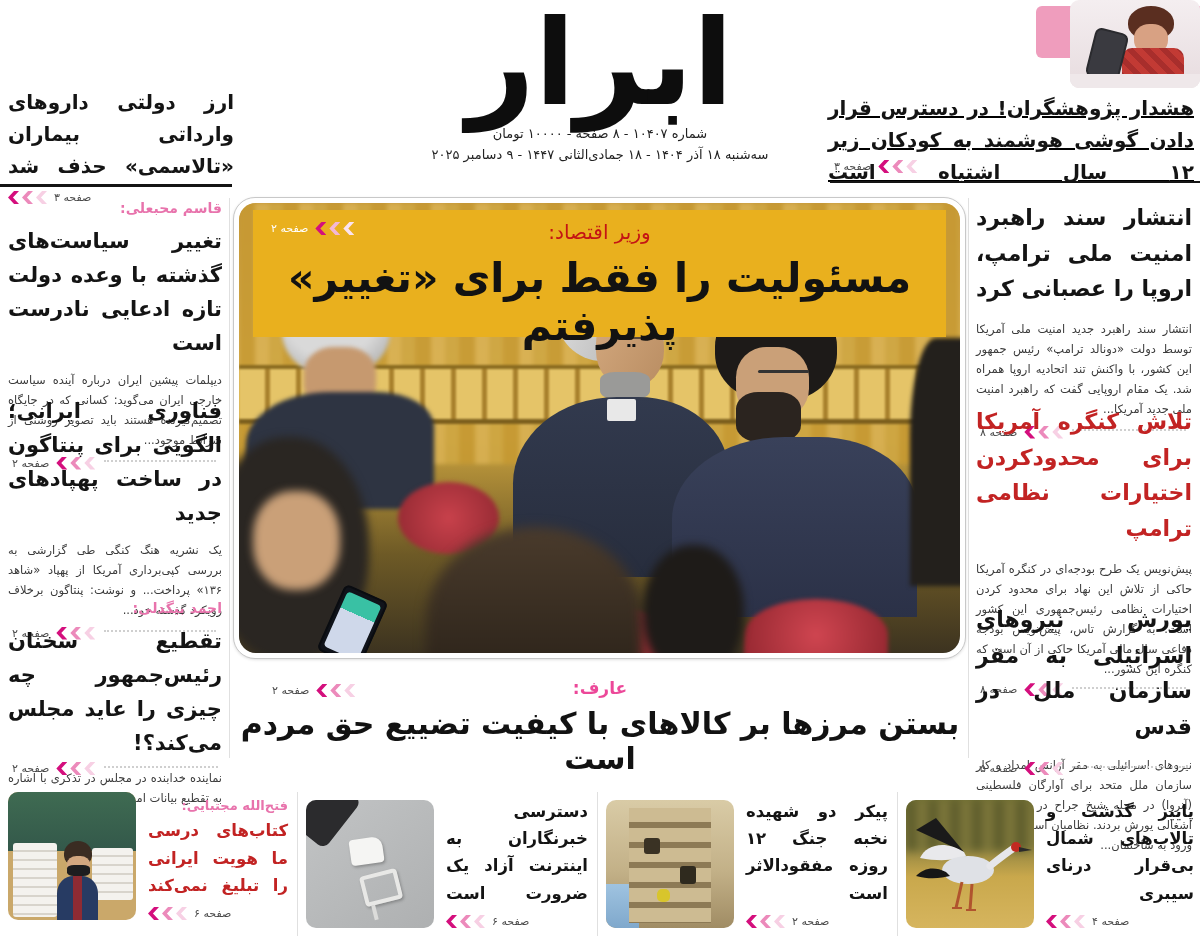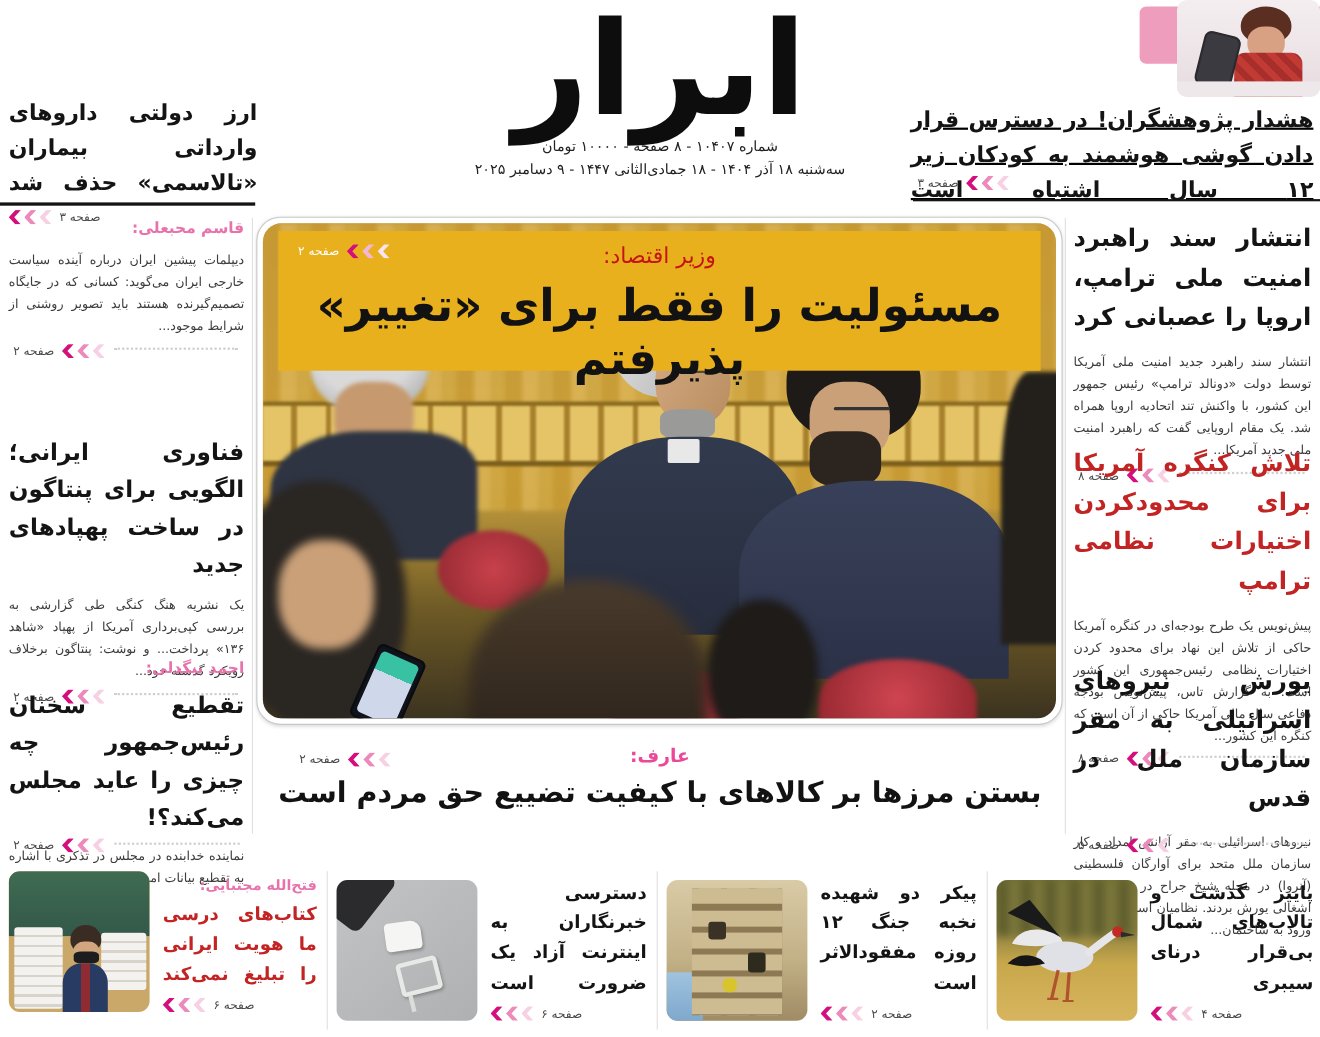--- a/index.html
+++ b/index.html
@@ -111,20 +111,21 @@
       <span class="chev c3"></span>
     </div>
   </div>
   <div class="abs hr-heavy" style="left:830px; top:181px; width:370px; height:2px;"></div>
 
   <div class="abs vline" style="left:229px; top:198px; height:560px;"></div>
   <div class="abs vline" style="left:968px; top:198px; height:560px;"></div>
 
   <div class="abs rtl" style="left:8px; top:200px; width:214px;">
     <div class="kicker">قاسم محبعلی:</div>
+    <div class="h-col" style="margin-top:8px;">تغییر سیاست‌های گذشته با وعده دولت تازه ادعایی نادرست است</div>
     <div class="body-txt" style="margin-top:10px;">دیپلمات پیشین ایران درباره آینده سیاست خارجی ایران می‌گوید: کسانی که در جایگاه تصمیم‌گیرنده هستند باید تصویر روشنی از شرایط موجود...</div>
     <div class="pmark" style="margin-top:6px;">
       <span class="lbl">صفحه ۲</span>
       <span class="chev c1"></span>
       <span class="chev c2"></span>
       <span class="chev c3"></span>
       <span class="dots"></span>
     </div>
   </div>
 
@@ -245,21 +246,21 @@
   <div class="abs" style="left:268px; top:684px;">
     <div class="pmark">
       <span class="lbl">صفحه ۲</span>
       <span class="chev c1"></span>
       <span class="chev c2"></span>
       <span class="chev c3"></span>
     </div>
   </div>
   <div class="abs rtl" style="left:240px; top:678px; width:720px; text-align:center;">
     <div style="font-size:17px; font-weight:bold; color:#ec4899;">عارف:</div>
-    <div style="font-size:26px; font-weight:bold; color:#121212; margin-top:8px; letter-spacing:-0.5px;">بستن مرزها بر کالاهای با کیفیت تضییع حق مردم است</div>
+    <div style="font-size:30px; font-weight:bold; color:#121212; margin-top:8px; letter-spacing:-0.5px;">بستن مرزها بر کالاهای با کیفیت تضییع حق مردم است</div>
   </div>
 
   <div class="abs vline" style="left:297px; top:792px; height:144px;"></div>
   <div class="abs vline" style="left:597px; top:792px; height:144px;"></div>
   <div class="abs vline" style="left:897px; top:792px; height:144px;"></div>
 
   <div class="panel" style="left:8px; top:792px; width:280px;">
     <div class="thumb" style="background:#caa86a;">
       <div class="ph" style="left:0; top:0; width:100%; height:46%; background:linear-gradient(180deg,#3f6b52,#33584a);"></div>
       <div class="ph" style="left:4%; top:40%; width:34%; height:58%; background:repeating-linear-gradient(180deg,#f4f2ee 0 7px,#d8d4cc 7px 9px); border-radius:3px;"></div>

